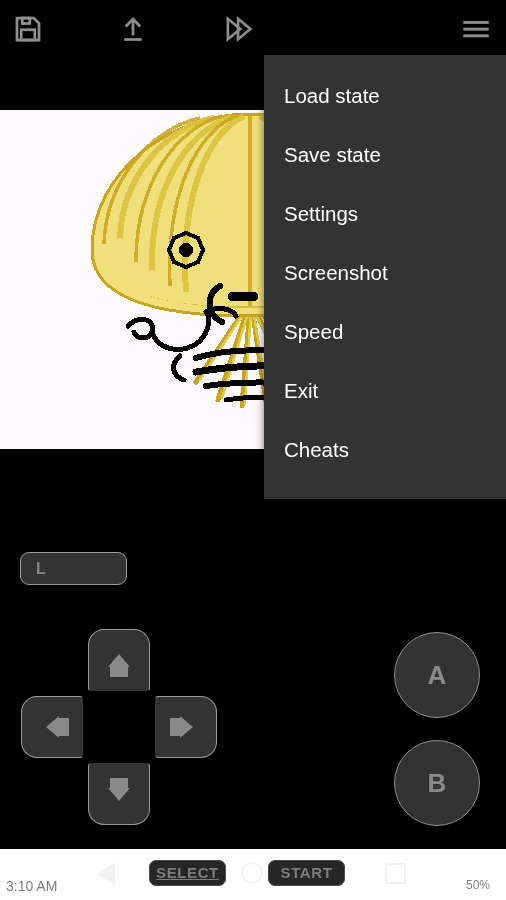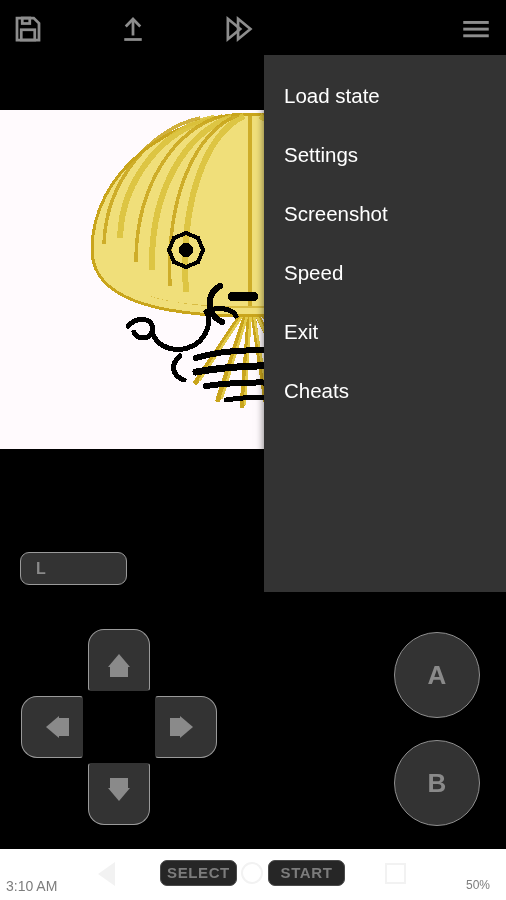--- a/index.html
+++ b/index.html
@@ -51,21 +51,21 @@
     position: absolute;
     left: 0; top: 0;
     width: 506px; height: 339px;
   }
 
   
   #overflow-menu {
     position: absolute;
     left: 264px; top: 55px;
     width: 242px;
-    height: 537px;
+    height: 444px;
     background: #333333;
     box-shadow: 0 2px 8px rgba(0,0,0,0.55);
     z-index: 40;
     padding-top: 11px;
     box-sizing: border-box;
   }
   .menu-item {
     height: 59px;
     line-height: 59px;
     padding-left: 20px;
@@ -198,21 +198,21 @@
     background: #262626;
     border: 1.5px solid #4a4a4a;
     border-radius: 7px;
     color: #7c7c7c;
     font-size: 15px;
     font-weight: bold;
     letter-spacing: 0.6px;
     text-align: center;
     box-sizing: border-box;
   }
-  #btn-select { left: 160px; width: 77px; }
+  #btn-select { left: 149px; width: 77px; text-decoration: underline; }
   #btn-start  { left: 268px; width: 77px; }
 </style>
 </head>
 <body>
 
 <div id="toolbar">
 
   <div class="tb-btn" id="tb-save">
     <svg width="30" height="30" viewBox="0 0 24 24">
       <path class="icon-stroke" d="M3.2 3.2 H16.6 L20.8 7.4 V20.8 H3.2 Z"></path>
@@ -344,20 +344,21 @@
   <div class="round-btn" id="btn-A">
     <span>A</span>
   </div>
   <div class="round-btn" id="btn-B">
     <span>B</span>
   </div>
 </div>
 
 <div id="overflow-menu">
   <div class="menu-item">Load state</div>
+  <div class="menu-item">Save state</div>
   <div class="menu-item">Settings</div>
   <div class="menu-item">Screenshot</div>
   <div class="menu-item">Speed</div>
   <div class="menu-item">Exit</div>
   <div class="menu-item">Cheats</div>
 </div>
 
 <div id="navbar">
   <div id="nav-time">3:10 AM</div>
   <div id="nav-battery">50%</div>

